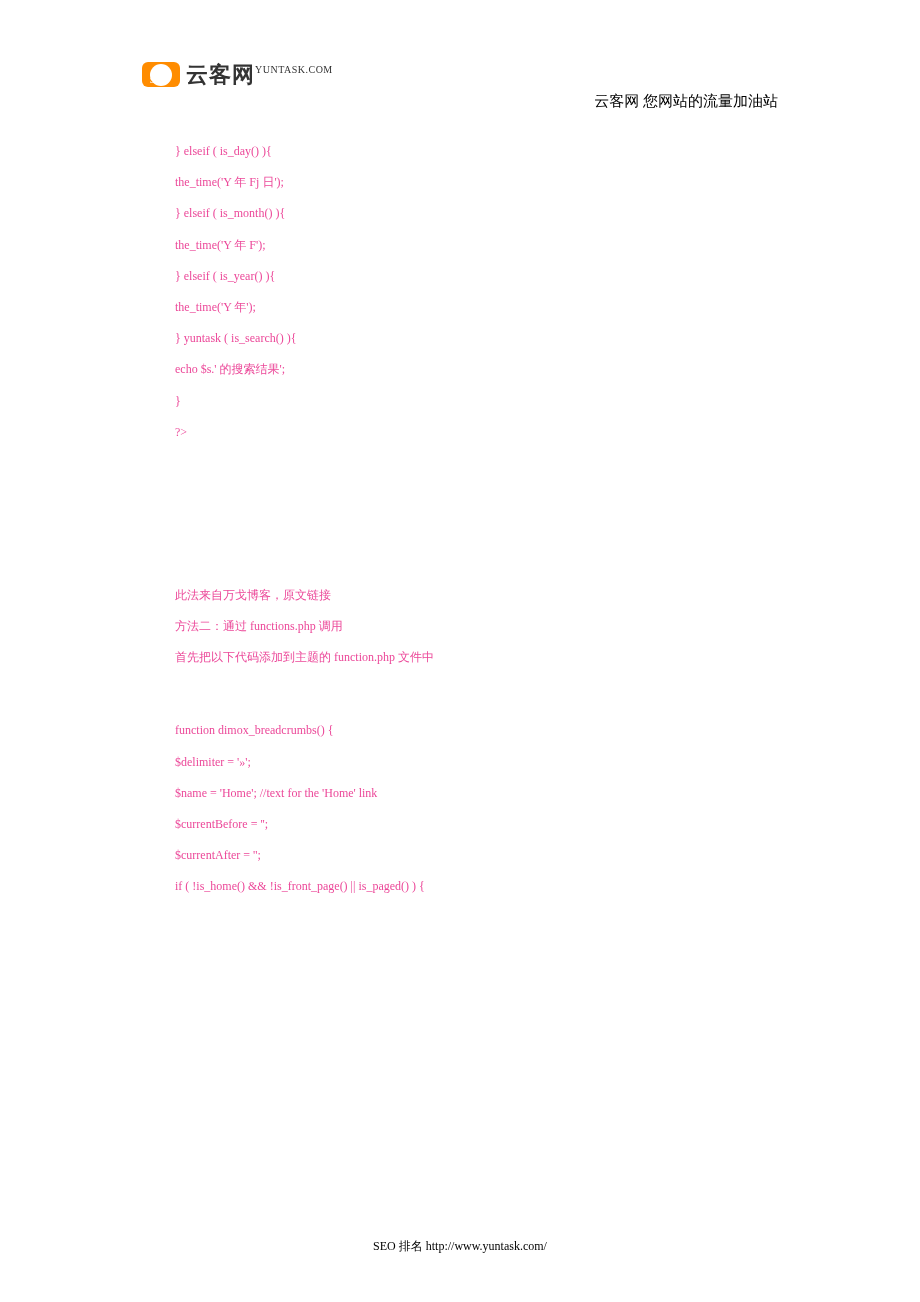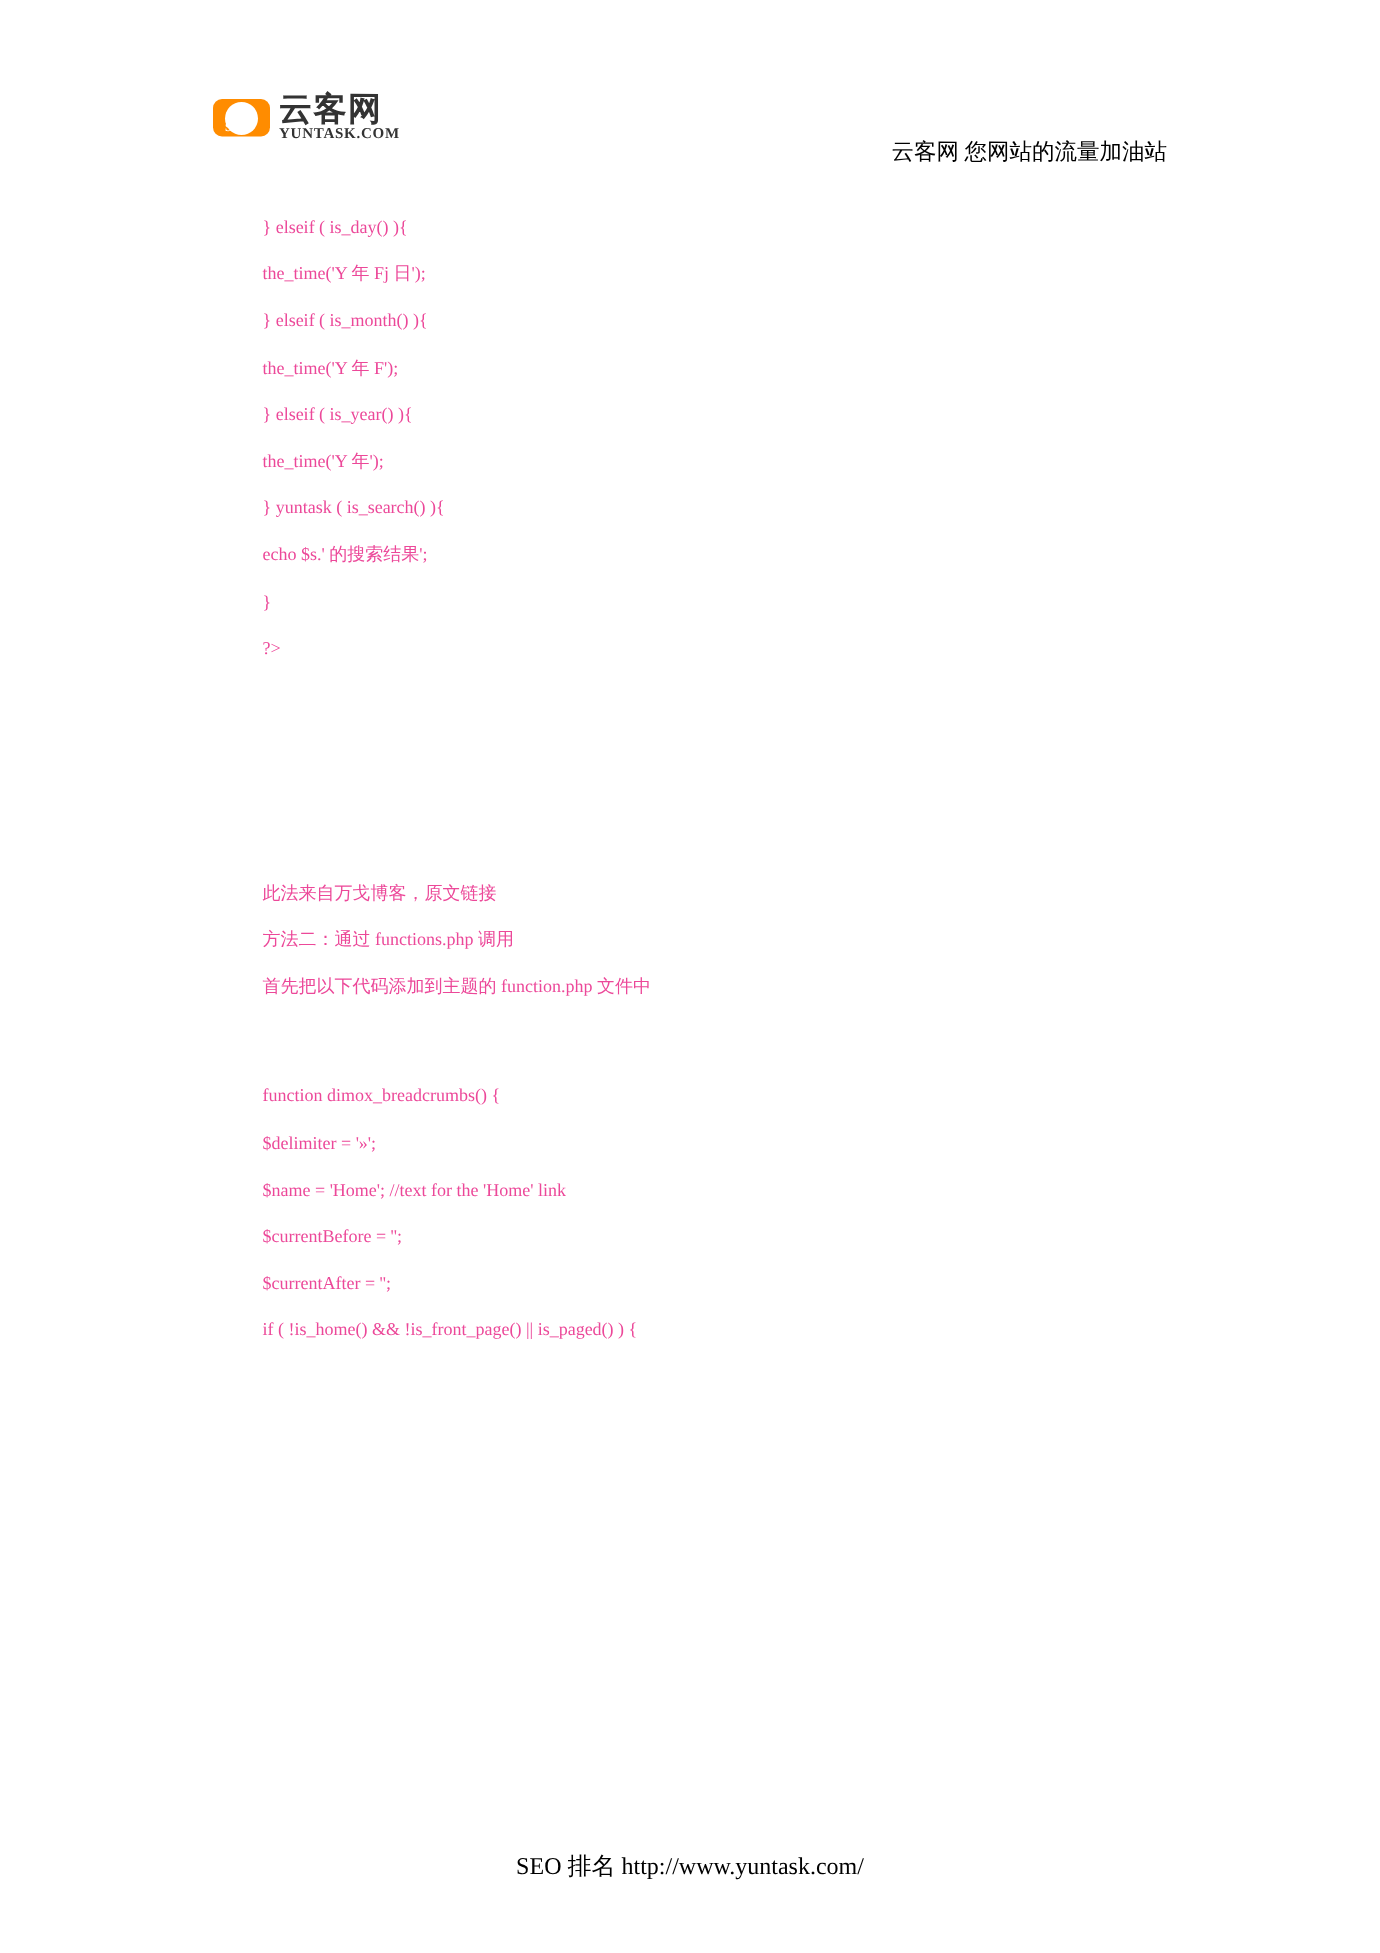--- a/index.html
+++ b/index.html
@@ -60,34 +60,33 @@
       bottom: 2px;
       left: 8px;
       font-size: 8px;
       color: #ffffff;
       font-weight: bold;
       z-index: 2;
       letter-spacing: -0.5px;
     }
     .logo-text {
       display: flex;
-      flex-direction: column;
     }
     .logo-cn {
       font-size: 22px;
       font-weight: bold;
       color: #333333;
       line-height: 1;
       letter-spacing: 1px;
     }
     .logo-en {
       font-size: 10px;
       color: #333333;
       letter-spacing: 0.5px;
-      font-weight: bold;
+      font-weight: normal;
     }
     .tagline {
       font-size: 15px;
       color: #000000;
       font-family: "SimSun", serif;
       position: absolute;
       right: 0;
       top: 30px;
     }
     .content {
@@ -105,21 +104,21 @@
     .cjk {
       font-family: "SimSun", serif;
     }
     .footer {
       position: absolute;
       bottom: 47px;
       left: 0;
       right: 0;
       text-align: center;
       font-family: "SimSun", serif;
-      font-size: 16px;
+      font-size: 12px;
       color: #000000;
     }
     .spacer-small {
       height: 42px;
     }
     .spacer-large {
       height: 132px;
     }
   </style>
 </head>

